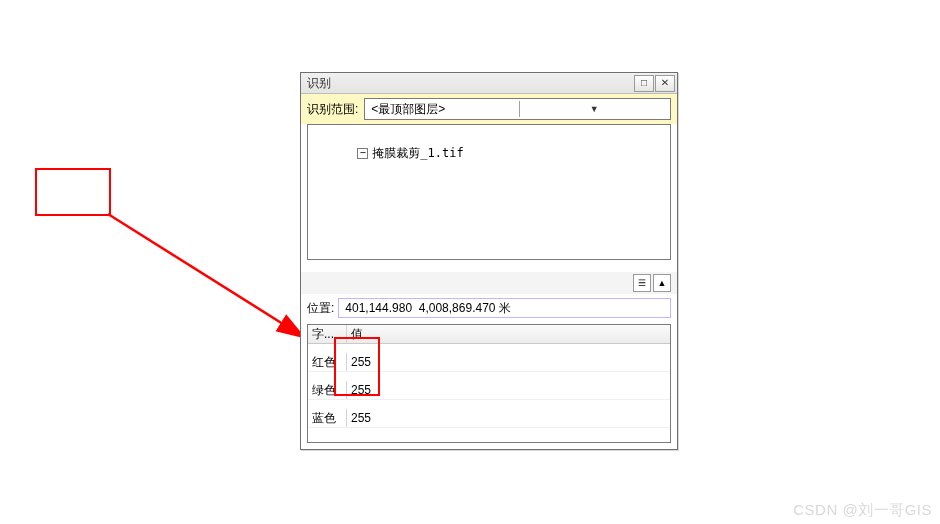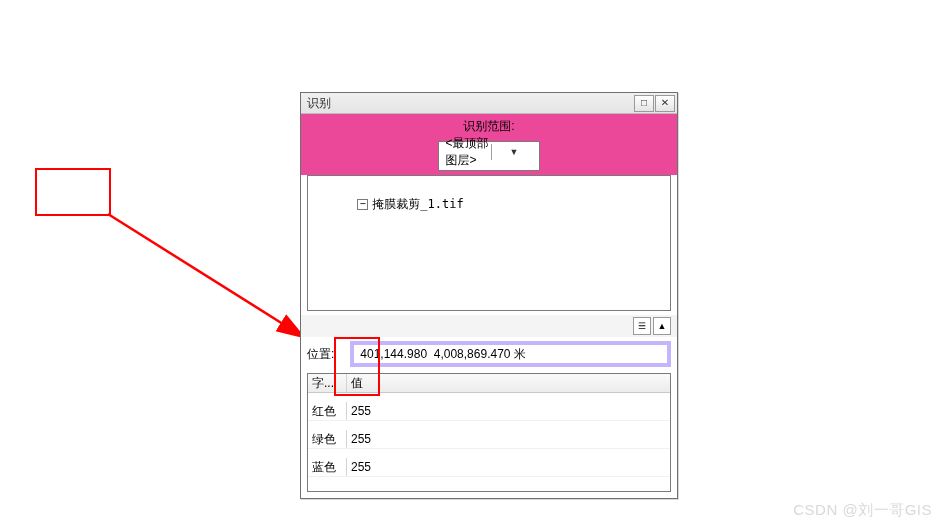--- a/index.html
+++ b/index.html
@@ -64,21 +64,21 @@
     position: absolute;
     left: 0; top: 0;
     width: 940px; height: 524px;
     pointer-events: none;
   }
 
   
   .dialog {
     position: absolute;
     left: 300px;
-    top: 92px;
+    top: 72px;
     width: 376px;
     background: #fff;
     border: 1px solid #6f6f6f;
     box-shadow: 1px 1px 0 rgba(0,0,0,0.15);
   }
 
   .titlebar {
     height: 20px;
     background: linear-gradient(#f0f0f0, #e4e4e4);
     border-bottom: 1px solid #bdbdbd;
@@ -97,44 +97,43 @@
     font-size: 10px; line-height: 10px;
     color: #333;
     cursor: pointer;
   }
 
   .toolbar {
     display: flex;
     align-items: center;
     padding: 4px 6px;
     gap: 6px;
-    background: #ec4899;
-    flex-direction: column;
+    background: #fef9c3;
   }
   .toolbar label { color: #000; }
   .combo {
     flex: 1 1 auto;
     display: flex;
     align-items: center;
     height: 20px;
     border: 1px solid #7a7a7a;
     background: #fff;
-    padding: 0 2px 8px 6px;
+    padding: 0 2px 0 6px;
   }
   .combo span { flex: 1; color: #000; }
   .combo .dd {
     width: 16px; height: 16px;
     border-left: 1px solid #a0a0a0;
     display: flex; align-items: center; justify-content: center;
     font-size: 9px; color: #333;
     cursor: pointer;
   }
 
   .tree {
-    margin: 0 6px 4px 6px;
+    margin: 0 6px 12px 6px;
     height: 126px;
     border: 1px solid #7a7a7a;
     background: #fff;
     padding: 4px 6px;
     font-family: "SimSun", monospace;
     font-size: 12px;
     color: #000;
     overflow: auto;
   }
   .tree .row { white-space: pre; line-height: 16px; }
@@ -168,26 +167,26 @@
     background: #fff;
     font-size: 9px;
     display: flex; align-items: center; justify-content: center;
     cursor: pointer;
   }
 
   .locrow {
     display: flex;
     align-items: center;
     padding: 4px 6px;
-    gap: 16px;
+    gap: 4px;
   }
   .locrow input {
     flex: 1;
     height: 18px;
-    border: 4px solid #c4b5fd;
+    border: 1px solid #c4b5fd;
     background: #fff;
     font-family: inherit;
     font-size: 12px;
     padding: 0 6px;
   }
 
   .results {
     margin: 2px 6px 6px 6px;
     border: 1px solid #7a7a7a;
     background: #fff;

